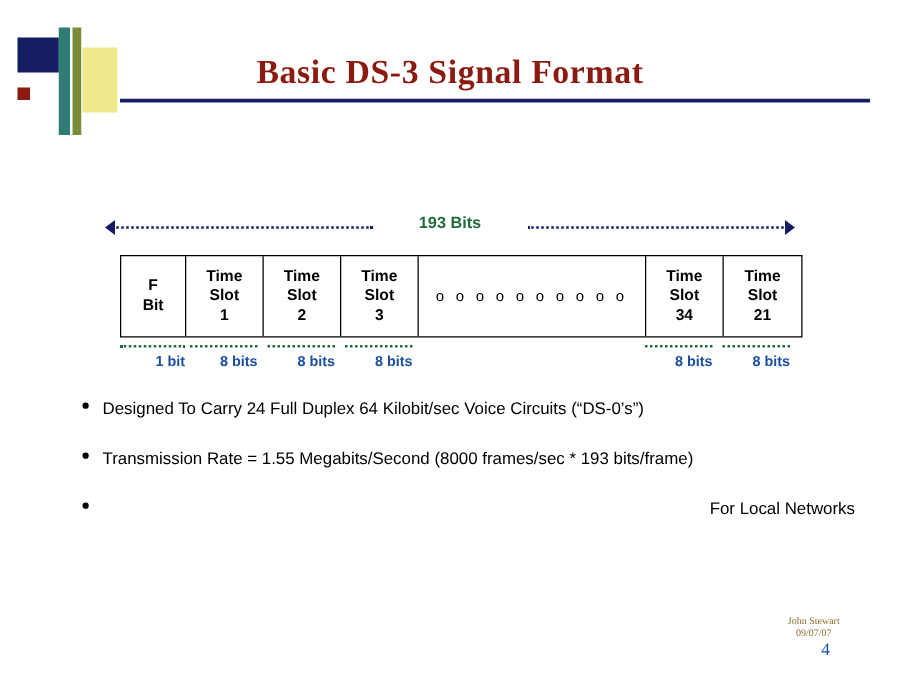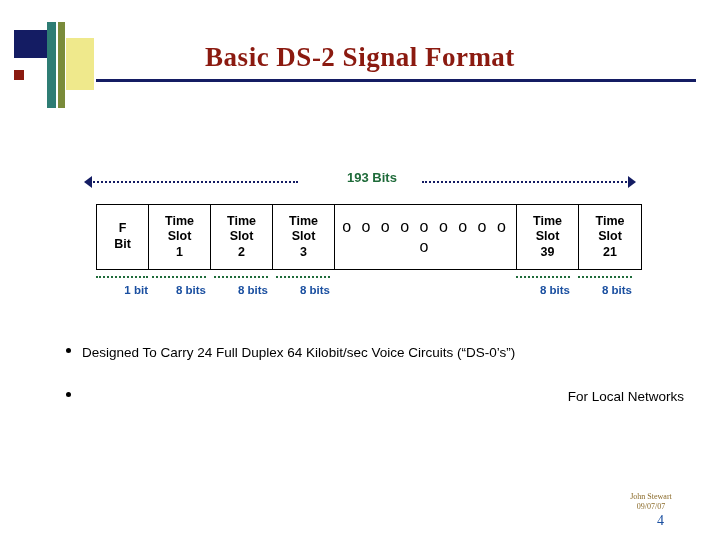--- a/index.html
+++ b/index.html
@@ -98,21 +98,20 @@
     position: absolute;
     left: 50%;
     top: -2px;
     transform: translateX(-50%);
     background: #ffffff;
     padding: 0 8px;
     font-size: 13px;
     font-weight: bold;
     color: #1f6b3a;
     white-space: nowrap;
-    margin-left: 12px;
   }
   .dashline {
     position: absolute;
     top: 9px;
     height: 0;
     border-top: 2px dotted #141c63;
   }
   .dashline.left  { left: 6px;  width: 208px; }
   .dashline.right { right: 6px; width: 208px; }
   .arrowhead {
@@ -145,21 +144,21 @@
     text-align: center;
     font-size: 12.5px;
     font-weight: bold;
     color: #000000;
     line-height: 1.25;
     padding: 0 2px;
   }
   .cell:last-child { border-right: none; }
   .cell-f     { width: 52px; }
   .cell-ts    { width: 62px; }
-  .cell-dots  { width: 182px; font-size: 16px; letter-spacing: 3px; font-weight: normal; }
+  .cell-dots  { width: 182px; font-size: 12px; letter-spacing: 3px; font-weight: normal; }
   .cell-ts23  { width: 62px; }
   .cell-ts24  { width: 62px; }
 
   
   .bitlabels {
     position: absolute;
     left: 96px;
     top: 284px;
     height: 14px;
   }
@@ -185,21 +184,20 @@
     top: 318px;
     width: 624px;
   }
   .bullet {
     position: relative;
     padding-left: 22px;
     margin-bottom: 22px;
     font-size: 13.5px;
     color: #000000;
     line-height: 1.35;
-    margin-top: 26px;
   }
   .bullet .dot {
     position: absolute;
     left: 6px;
     top: 4px;
     width: 5px;
     height: 5px;
     border-radius: 50%;
     background: #000000;
   }
@@ -230,21 +228,21 @@
 <body>
 
 <div class="deco">
   <div class="deco-teal-bar"></div>
   <div class="deco-olive-bar"></div>
   <div class="deco-navy-sq"></div>
   <div class="deco-yellow-sq"></div>
   <div class="deco-red-sq"></div>
 </div>
 
-<div class="title">Basic  DS-2  Signal  Format</div>
+<div class="title">Basic  DS-3  Signal  Format</div>
 <div class="title-rule"></div>
 
 <div class="bits-row">
   <div class="arrowhead left"></div>
   <div class="dashline left"></div>
   <div class="dashline right"></div>
   <div class="arrowhead right"></div>
   <div class="bits-label">193  Bits</div>
 </div>
 
@@ -274,21 +272,21 @@
       <span>Time</span><br>
       <span>Slot</span><br>
       <span>3</span>
     </span>
   </div>
   <div class="cell cell-dots">o o o o o o o o o o</div>
   <div class="cell cell-ts23">
     <span>
       <span>Time</span><br>
       <span>Slot</span><br>
-      <span>39</span>
+      <span>34</span>
     </span>
   </div>
   <div class="cell cell-ts24">
     <span>
       <span>Time</span><br>
       <span>Slot</span><br>
       <span>21</span>
     </span>
   </div>
 </div>
@@ -309,20 +307,24 @@
   <div class="bitlabel" style="left:482px; width:54px;">8 bits</div>
 </div>
 
 <div class="bullets">
   <div class="bullet">
     <span class="dot"></span>
     <span>Designed  To Carry  24 Full Duplex  64 Kilobit/sec  Voice  Circuits (“DS-0’s”)</span>
   </div>
   <div class="bullet">
     <span class="dot"></span>
+    <span>Transmission  Rate = 1.55 Megabits/Second  (8000 frames/sec * 193 bits/frame)</span>
+  </div>
+  <div class="bullet">
+    <span class="dot"></span>
     <span class="line2">For Local Networks</span>
   </div>
 </div>
 
 <div class="footer-name">
   <div>John Stewart</div>
   <div>09/07/07</div>
 </div>
 <div class="slide-num">4</div>
 

